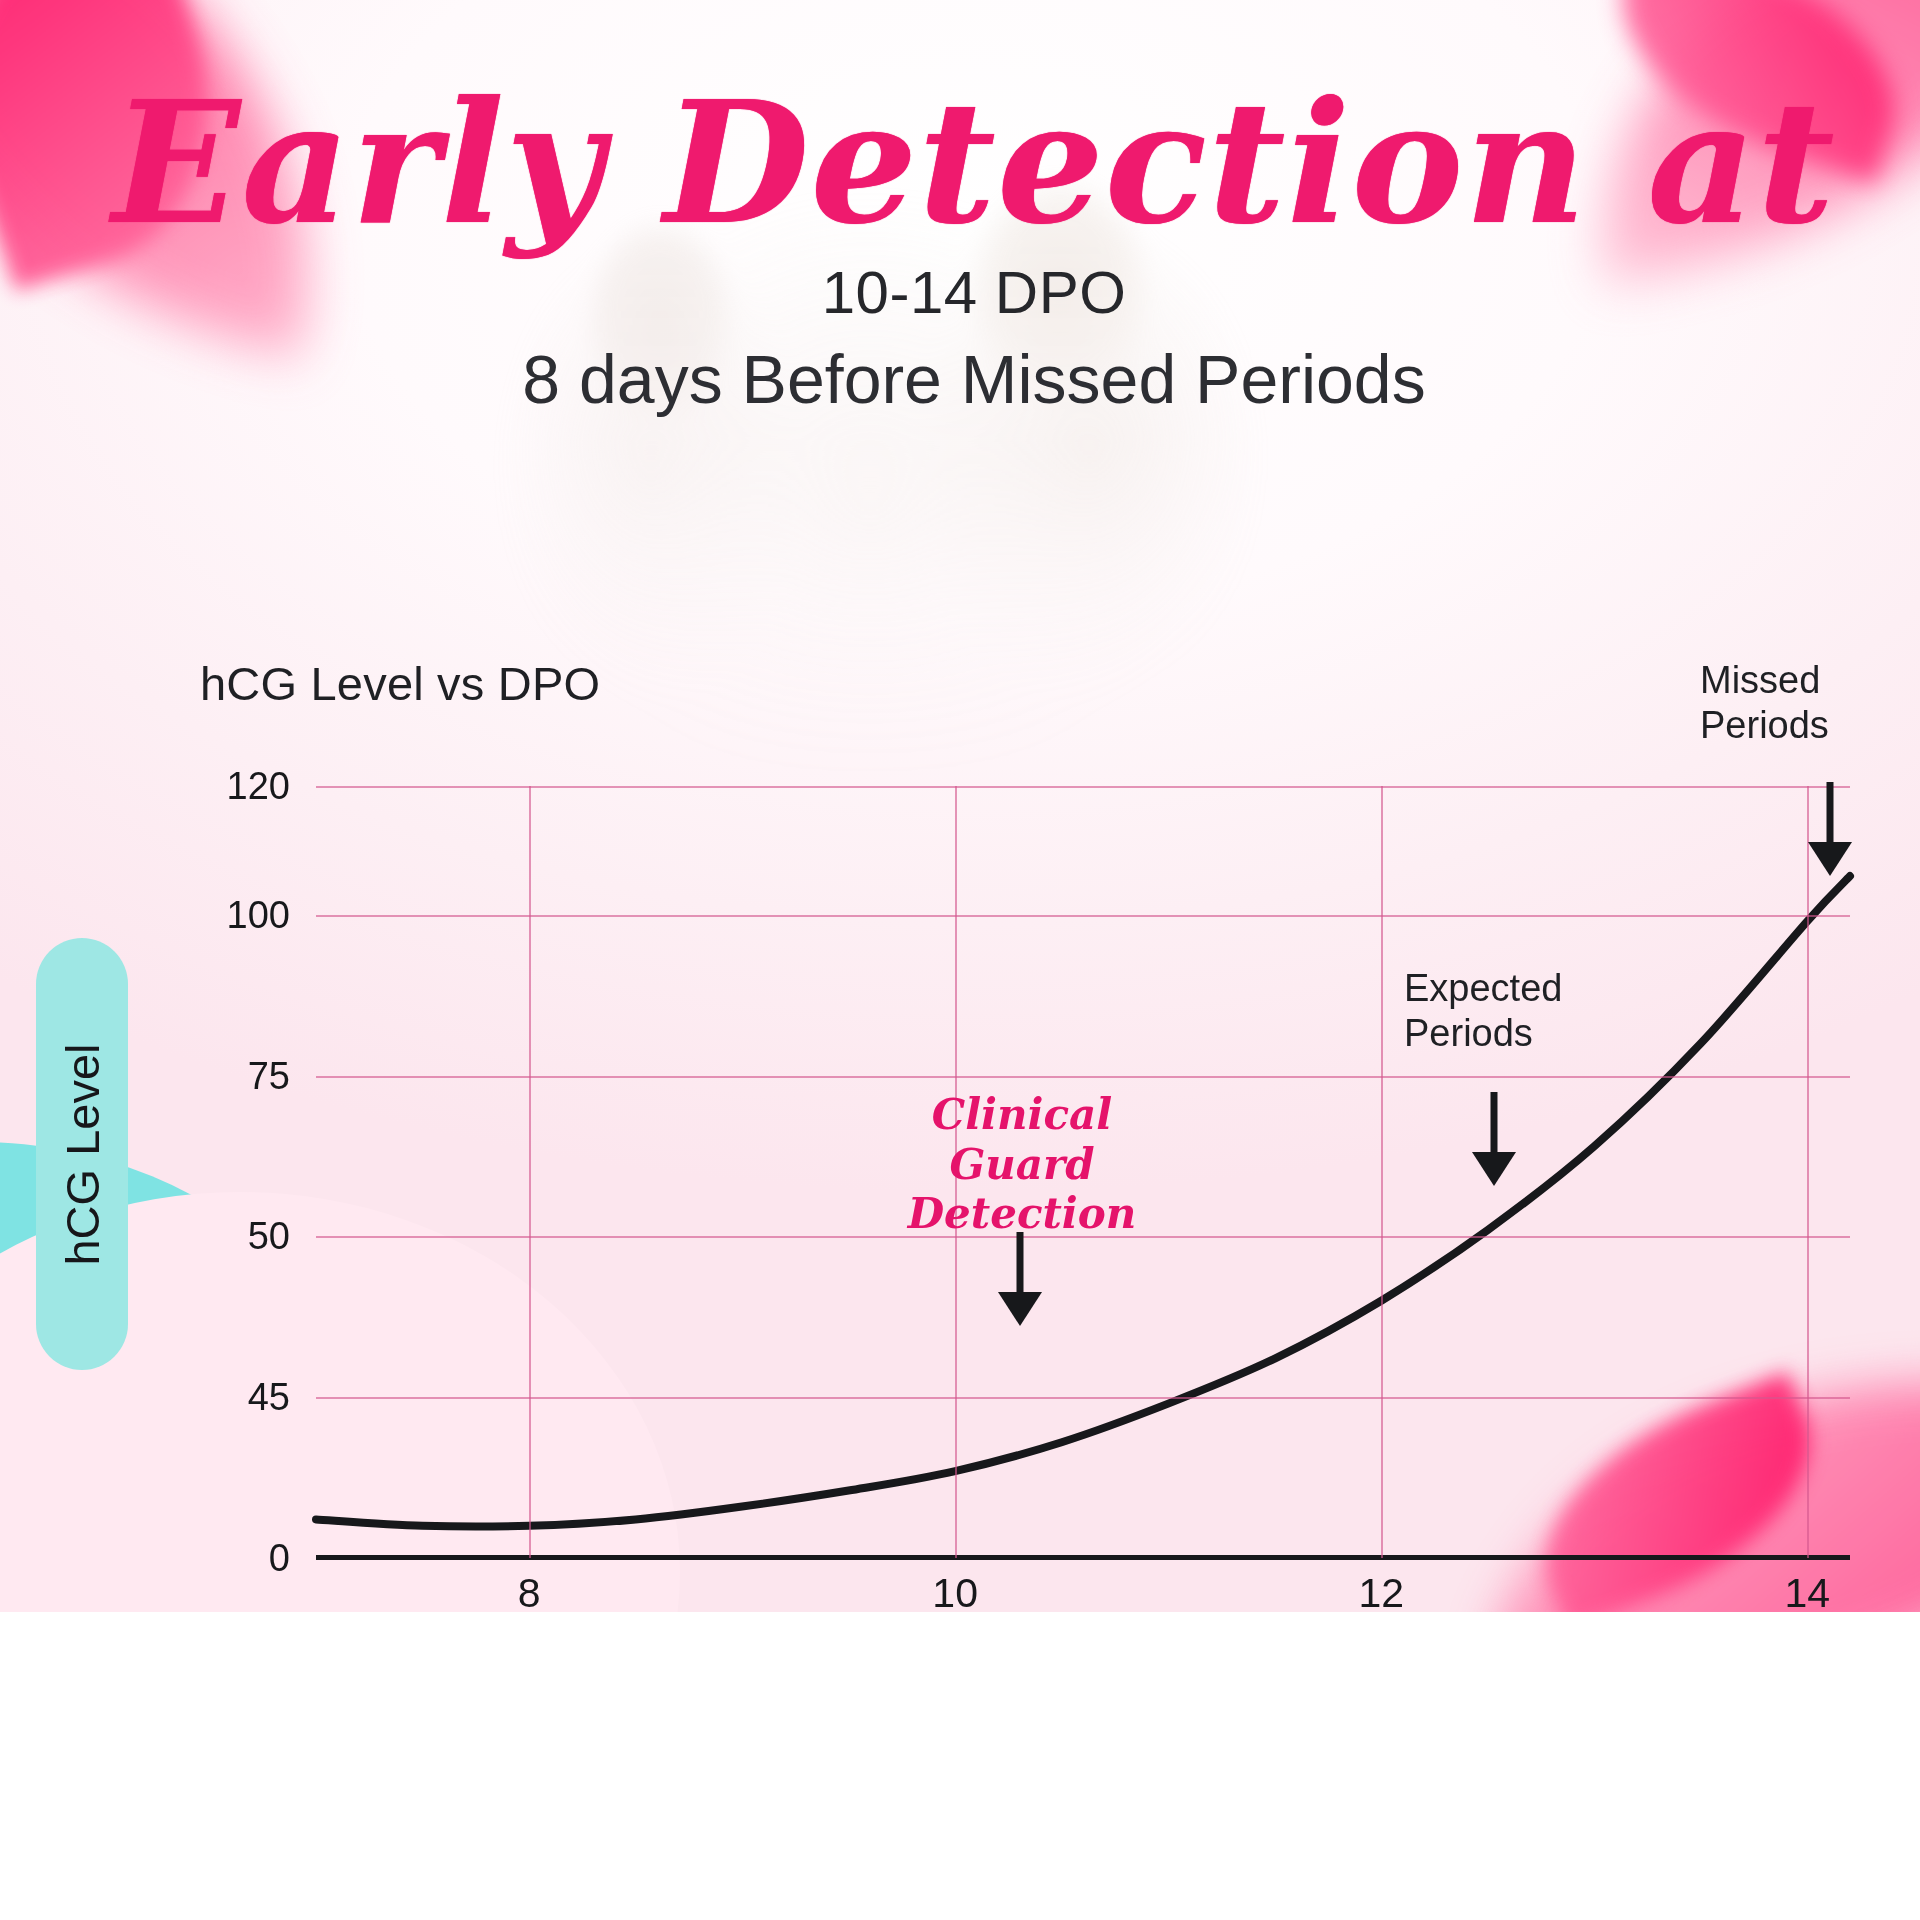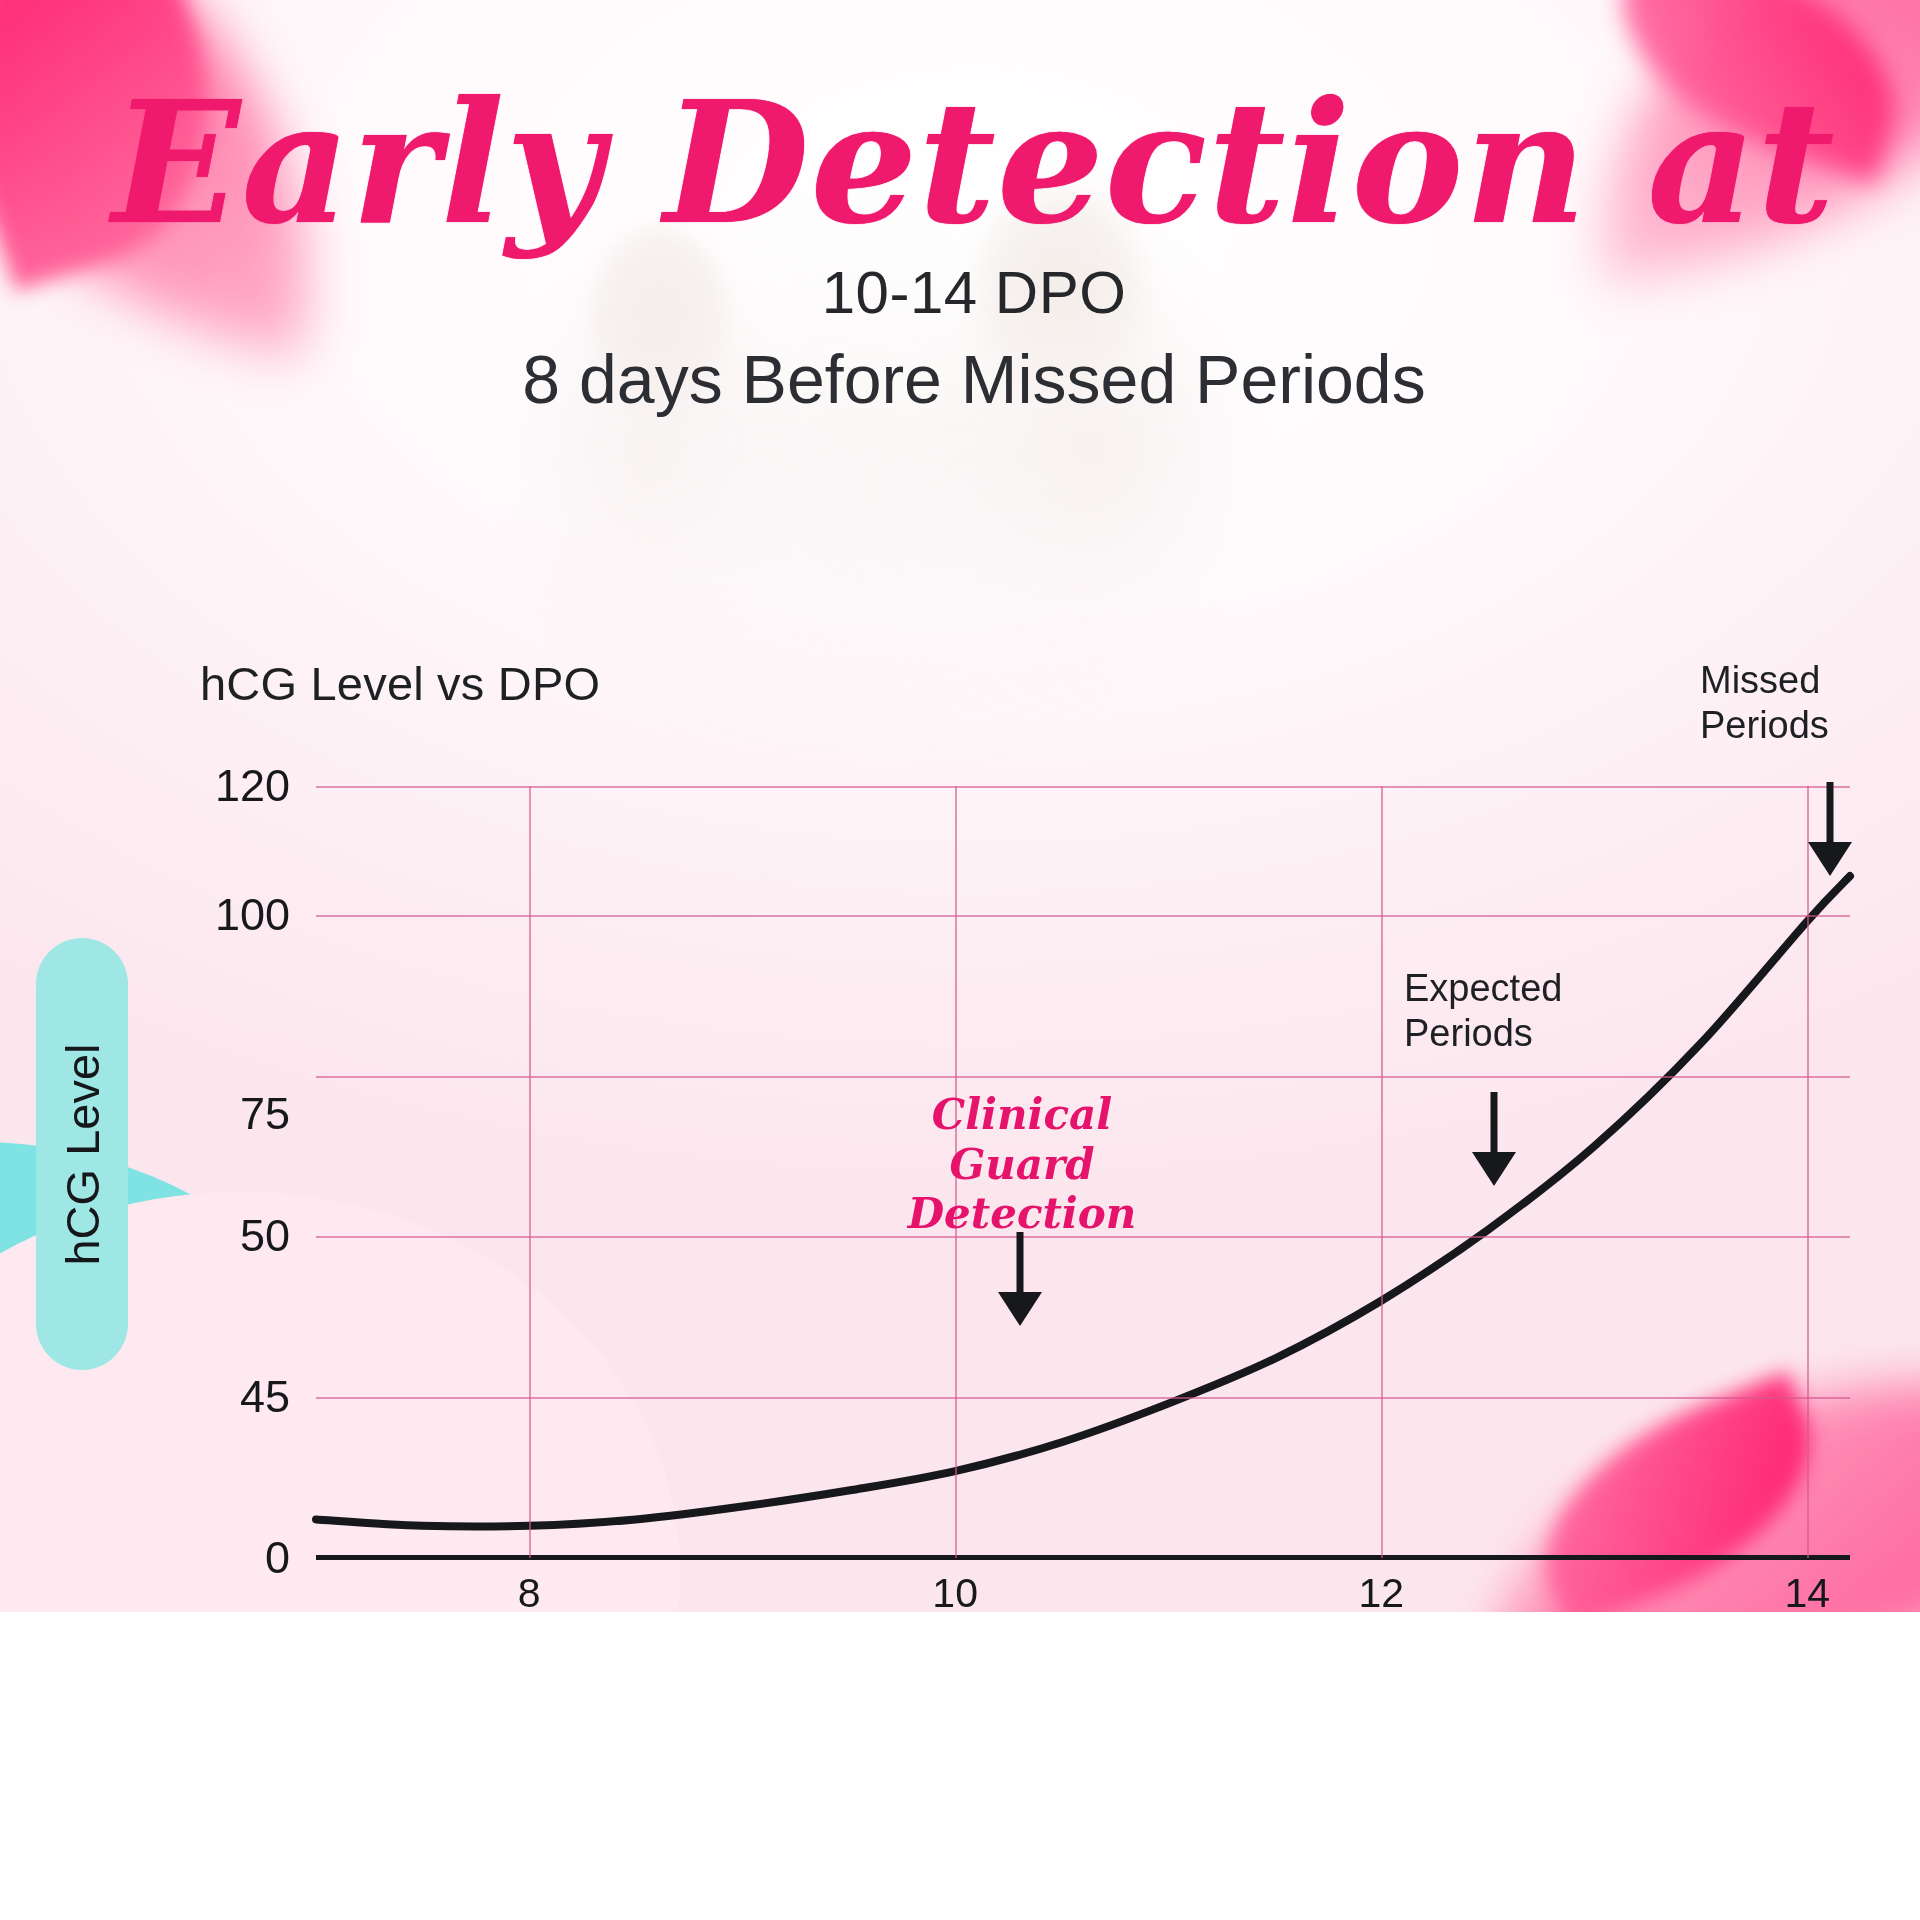--- a/index.html
+++ b/index.html
@@ -103,21 +103,21 @@
     font-size:47px;color:#1f2024;font-weight:400;letter-spacing:.2px;
   }
   .plot{
     position:absolute;left:316px;top:778px;width:1534px;height:772px;
   }
   .gridline-h{position:absolute;left:0;width:100%;height:2px;background:#d4578e;opacity:.62;}
   .gridline-v{position:absolute;top:0;height:100%;width:2px;background:#d4578e;opacity:.62;}
   .axis-x{position:absolute;left:0;bottom:-2px;width:100%;height:5px;background:#17181b;}
   .ytick{
     position:absolute;right:1560px;width:260px;text-align:right;
-    font-size:45px;color:#17181b;transform:translateY(-50%);
+    font-size:38px;color:#17181b;transform:translateY(-50%);
   }
   .xtick{
     position:absolute;top:784px;width:200px;text-align:center;
     font-size:41px;color:#17181b;transform:translateX(-100px);
   }
   .curve{position:absolute;left:0;top:0;width:1534px;height:772px;overflow:visible;}
 
   
   .anno{position:absolute;}
   .anno-text{
@@ -179,21 +179,21 @@
       <div class="axis-x"></div>
       <svg class="curve" id="curve-svg" viewBox="0 0 1534 772" preserveAspectRatio="none">
         <path id="curve-path" fill="none" stroke="#17181b" stroke-width="8" stroke-linecap="round" stroke-linejoin="round" vector-effect="non-scaling-stroke" d="M 0.0 733.4 C 17.8 734.5, 71.0 738.8, 106.5 739.8 C 142.0 740.9, 177.5 740.9, 213.1 739.8 C 248.6 738.8, 284.1 736.6, 319.6 733.4 C 355.1 730.2, 390.6 725.4, 426.1 720.5 C 461.6 715.7, 497.1 710.3, 532.6 704.5 C 568.1 698.6, 603.7 693.2, 639.2 685.1 C 674.7 677.1, 710.2 667.5, 745.7 656.2 C 781.2 644.9, 816.7 631.5, 852.2 617.6 C 887.7 603.7, 923.2 589.7, 958.8 572.6 C 994.3 555.4, 1029.8 536.1, 1065.3 514.7 C 1100.8 493.2, 1136.3 469.6, 1171.8 443.9 C 1207.3 418.2, 1242.8 391.4, 1278.3 360.3 C 1313.8 329.2, 1349.4 294.9, 1384.9 257.3 C 1420.4 219.8, 1466.5 163.0, 1491.4 135.1 C 1516.2 107.2, 1526.9 97.6, 1534.0 90.1"></path>
       </svg>
     <div class="ytick" style="top: 772px;">0</div>
         <div class="gridline-h" style="top: 611.167px;"></div>
         <div class="ytick" style="top: 611.167px;">45</div>
         <div class="gridline-h" style="top: 450.333px;"></div>
         <div class="ytick" style="top: 450.333px;">50</div>
         <div class="gridline-h" style="top: 289.5px;"></div>
-        <div class="ytick" style="top: 289.5px; margin-top: 38px;">75</div>
+        <div class="ytick" style="top: 289.5px;">75</div>
         <div class="gridline-h" style="top: 128.667px;"></div>
         <div class="ytick" style="top: 128.667px;">100</div>
         <div class="gridline-h" style="top: 0px;"></div>
         <div class="ytick" style="top: 0px;">120</div>
         <div class="gridline-v" style="left: 213.056px;"></div>
         <div class="xtick" style="left: 213.056px;">8</div>
         <div class="gridline-v" style="left: 639.167px;"></div>
         <div class="xtick" style="left: 639.167px; text-align: center;">10</div>
         <div class="gridline-v" style="left: 1065.28px;"></div>
         <div class="xtick" style="left: 1065.28px;">12</div>

